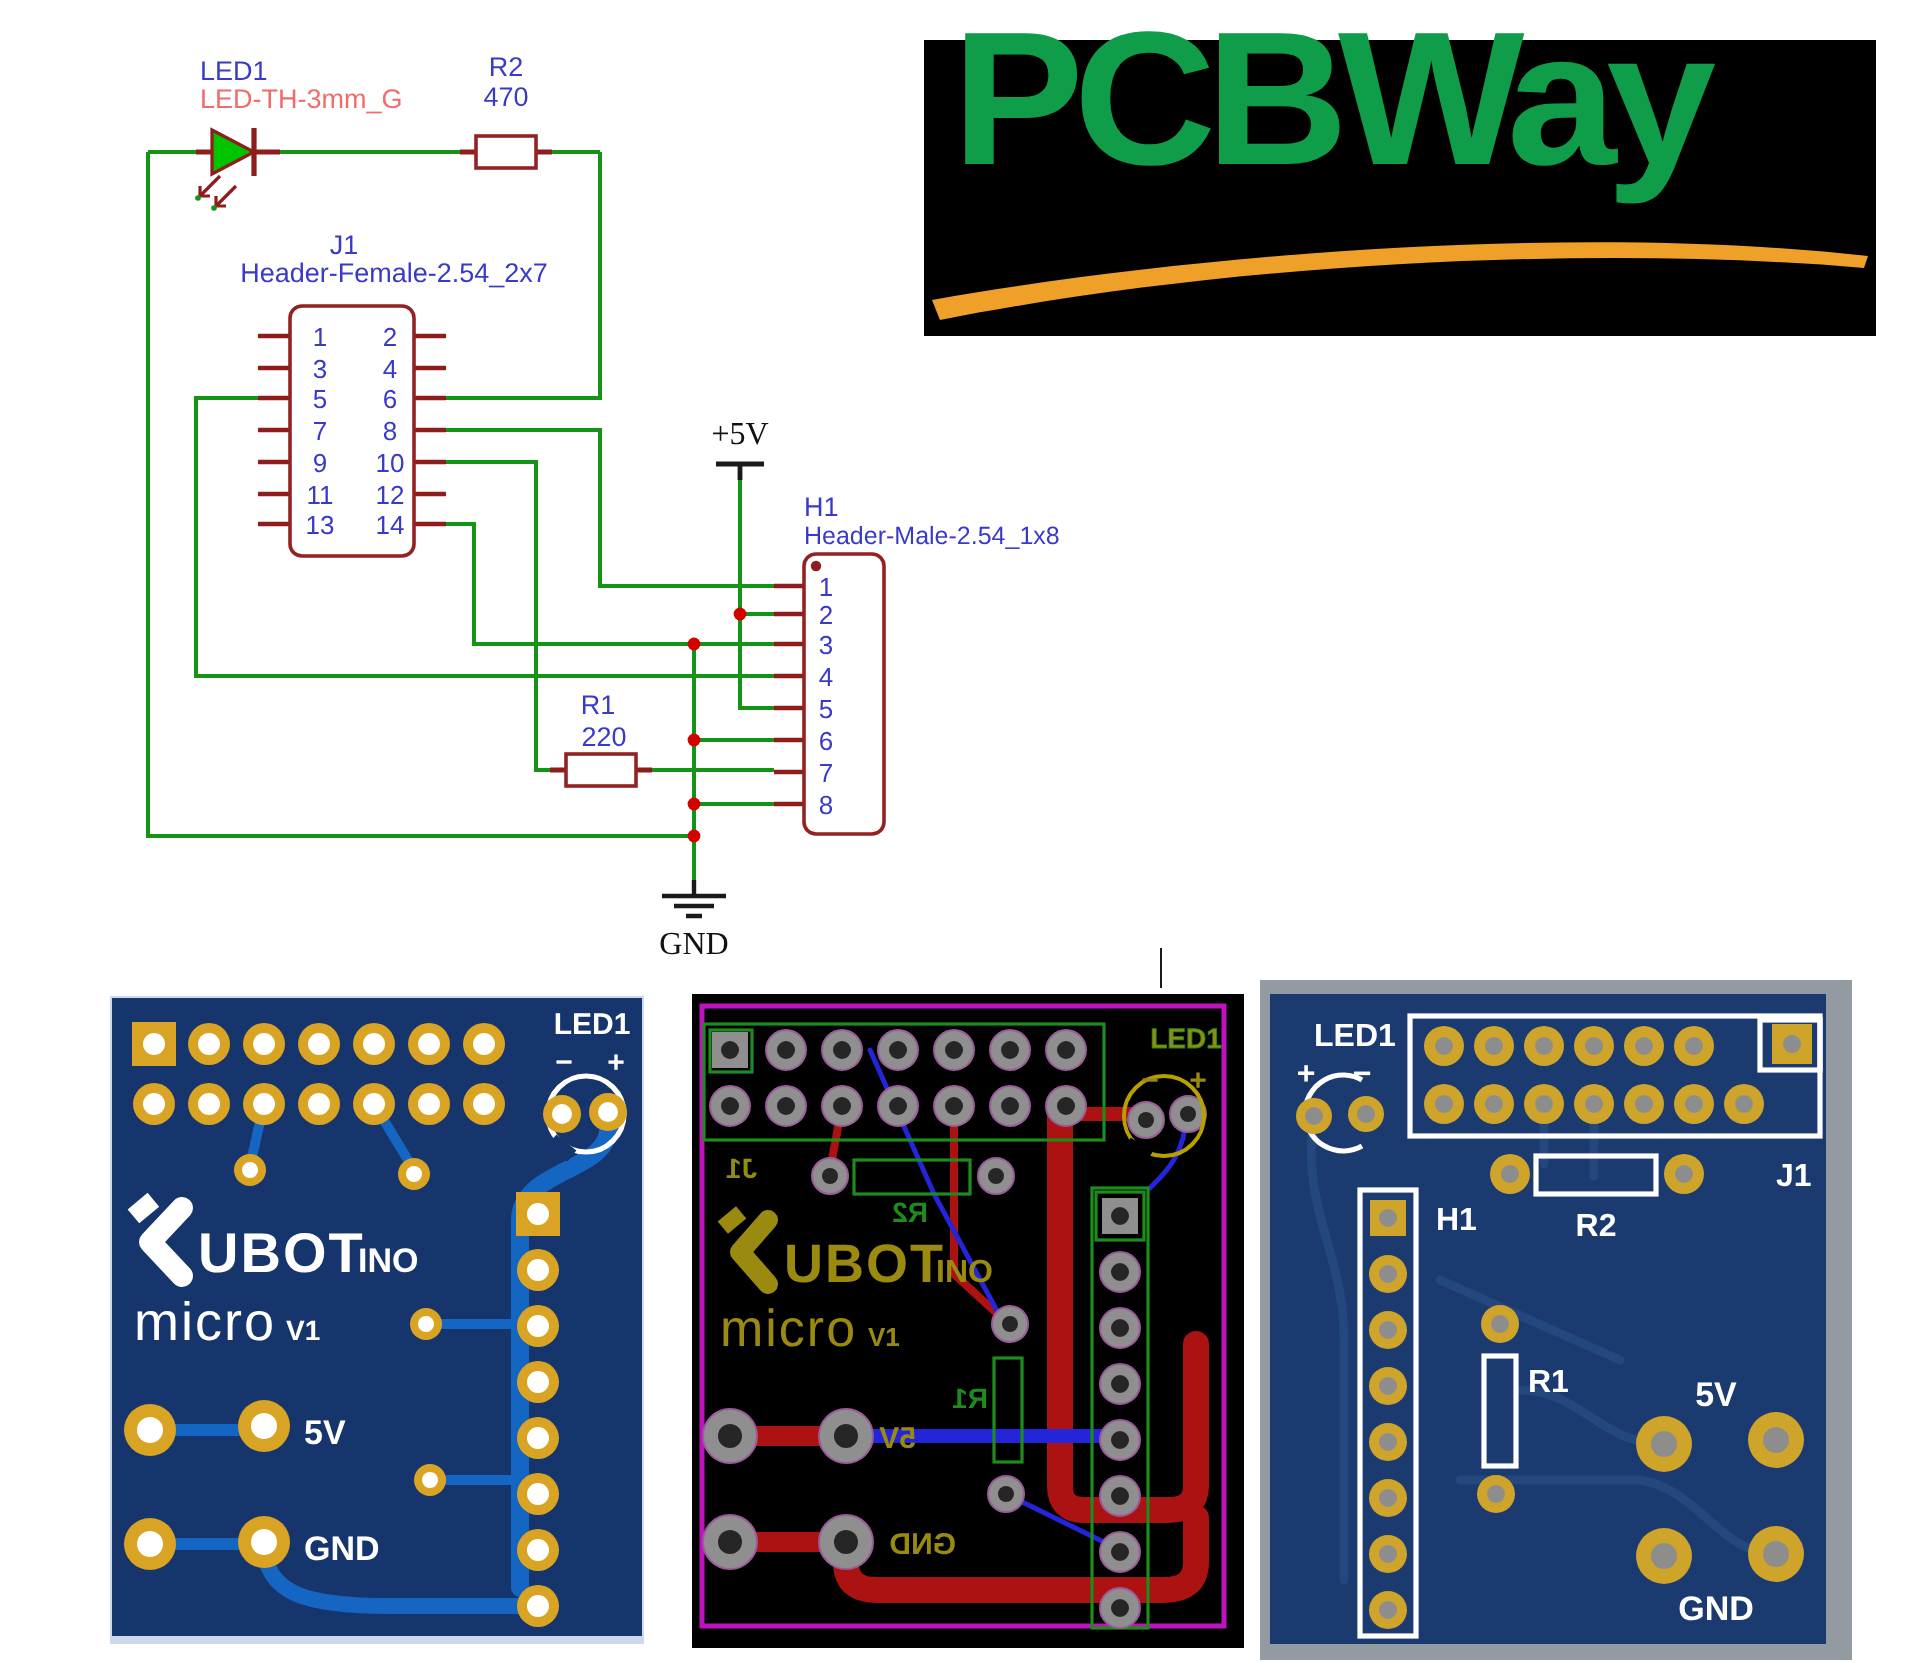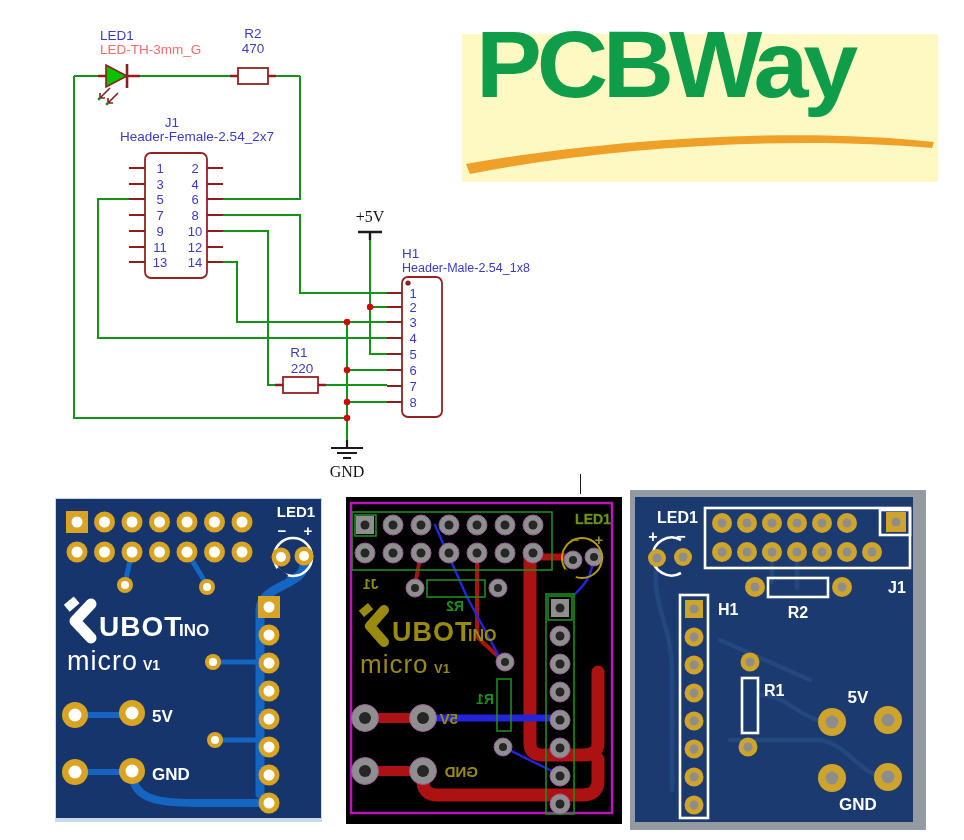--- a/index.html
+++ b/index.html
@@ -1,21 +1,21 @@
 <!DOCTYPE html>
 <html><head>
 <meta charset="utf-8">
 <style>
   html,body{margin:0;padding:0;background:#fff;}
   #page{position:relative;width:964px;height:840px;background:#fff;overflow:hidden;
         font-family:"Liberation Sans",sans-serif;}
   svg text{user-select:none;}
   .sans{font-family:"Liberation Sans",sans-serif;}
   .serif{font-family:"Liberation Serif",serif;}
-  #pcbway-box{position:absolute;left:462px;top:34px;width:476px;height:148px;background:#fef9c3;text-decoration:underline;}
+  #pcbway-box{position:absolute;left:462px;top:20px;width:476px;height:148px;background:#000000;text-decoration:underline;}
   #pcbway-text{position:absolute;left:14px;top:-24px;font-family:"Liberation Sans",sans-serif;
     font-weight:bold;font-size:95px;letter-spacing:-5px;color:#0f9d49;transform:scaleX(1.04);
     transform-origin:left center;}
   #divider-line{position:absolute;left:580px;top:474px;width:1px;height:20px;background:#1a1a1a;}
 </style>
 </head>
 <body>
 
 <div id="page">
 

